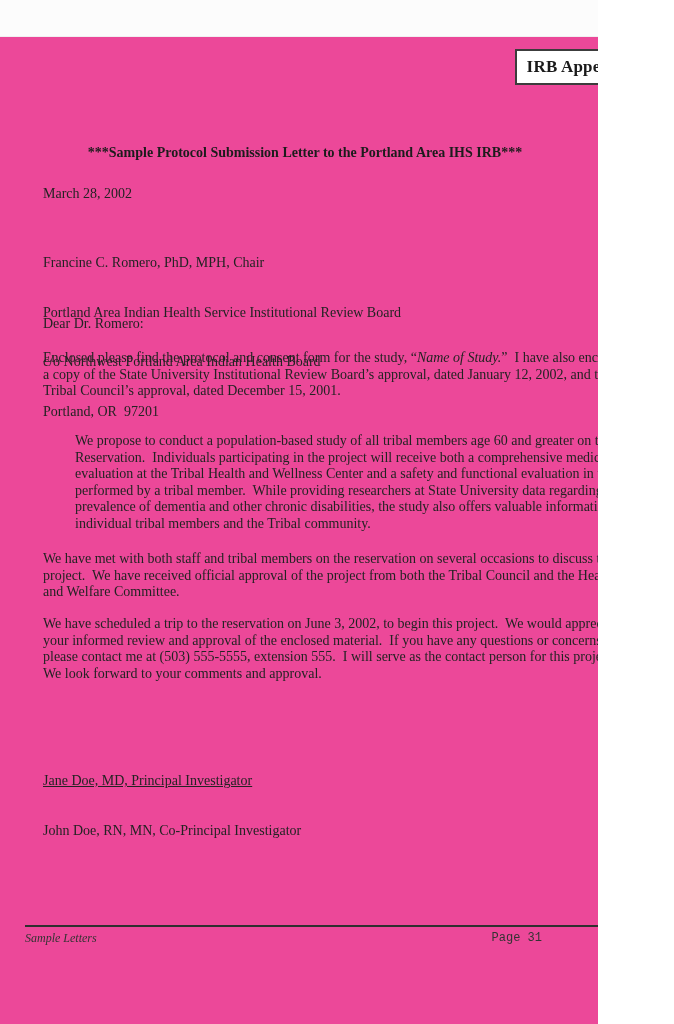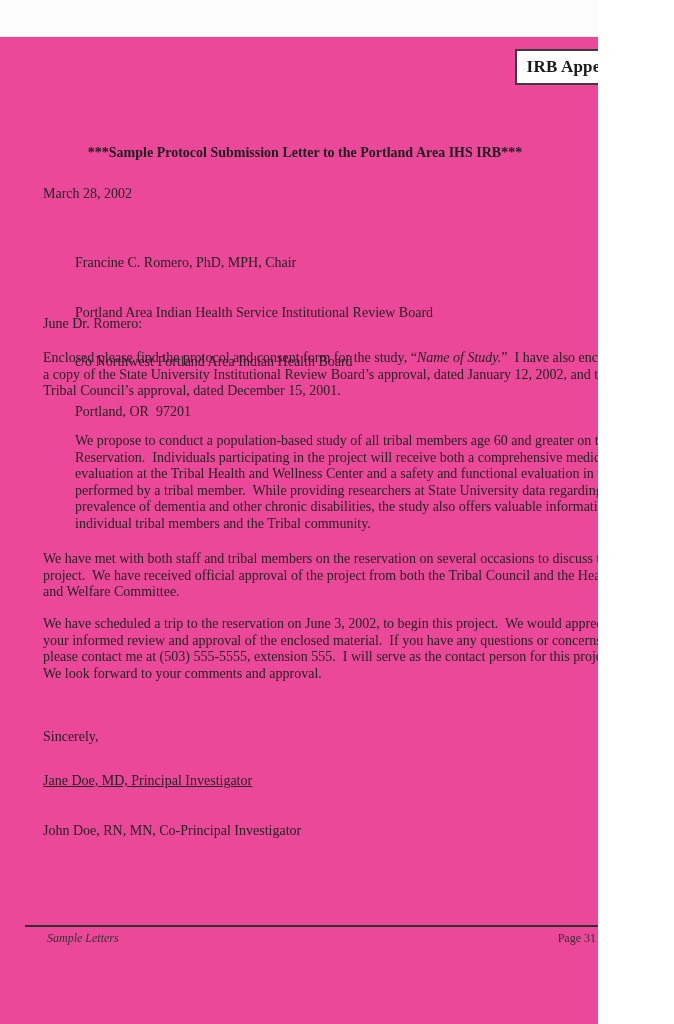--- a/index.html
+++ b/index.html
@@ -56,21 +56,21 @@
   .block {
     position: absolute;
     left: 43px;
     width: 590px;
     font-size: 14px;
     line-height: 16.5px;
     white-space: pre-wrap;
   }
   .date-line      { top: 186px; }
   .recipient      { top: 222px; }
-  .recipient span { display: block; margin-left: 32px; }
+  .recipient span { display: block; }
   .salutation     { top: 316px; }
   .para-1         { top: 350px; }
   .para-2         { top: 433px; margin-left: 32px; }
   .para-3         { top: 551px; }
   .para-4         { top: 616px; }
   .closing        { top: 729px; }
   .signature-1    { top: 773px; text-decoration: underline; }
   .signature-2    { top: 823px; }
   .italic { font-style: italic; }
   .footer-rule {
@@ -82,25 +82,25 @@
   .footer-row {
     position: absolute;
     left: 25px; top: 931px;
     width: 603px;
     display: flex;
     justify-content: space-between;
     font-size: 12px;
     color: #333333;
   }
   .footer-left {
-    margin-left: 22px;
     font-style: italic;
   }
   .footer-right {
-    margin-right: 32px;
+    margin-right: 86px;
+    font-family: Liberation Mono, monospace;
   }
 </style>
 </head>
 <body>
 
 <div class="page">
 
   <div class="top-band"></div>
 
   <div class="appendix-box">
@@ -111,31 +111,30 @@
 
   <div class="block date-line">March 28, 2002</div>
 
   <div class="block recipient">
     <span>Francine C. Romero, PhD, MPH, Chair</span>
     <span>Portland Area Indian Health Service Institutional Review Board</span>
     <span>c/o Northwest Portland Area Indian Health Board</span>
     <span>Portland, OR  97201</span>
   </div>
 
-  <div class="block salutation">June Dr. Romero:</div>
+  <div class="block salutation">Dear Dr. Romero:</div>
 
   <div class="block para-1"><span>Enclosed please find the protocol and consent form for the study, “</span><span class="italic">Name of Study.</span><span>”  I have also enclosed a copy of the State University Institutional Review Board’s approval, dated January 12, 2002, and the Tribal Council’s approval, dated December 15, 2001.</span></div>
 
   <div class="block para-2">We propose to conduct a population-based study of all tribal members age 60 and greater on the Tribe Reservation.  Individuals participating in the project will receive both a comprehensive medical evaluation at the Tribal Health and Wellness Center and a safety and functional evaluation in their home performed by a tribal member.  While providing researchers at State University data regarding the prevalence of dementia and other chronic disabilities, the study also offers valuable information to both individual tribal members and the Tribal community.</div>
 
   <div class="block para-3">We have met with both staff and tribal members on the reservation on several occasions to discuss this project.  We have received official approval of the project from both the Tribal Council and the Health and Welfare Committee.</div>
 
   <div class="block para-4">We have scheduled a trip to the reservation on June 3, 2002, to begin this project.  We would appreciate your informed review and approval of the enclosed material.  If you have any questions or concerns, please contact me at (503) 555-5555, extension 555.  I will serve as the contact person for this project.  We look forward to your comments and approval.</div>
 
-  <div class="block closing">Sincerely,</div>
 
   <div class="block signature-1">Jane Doe, MD, Principal Investigator</div>
 
   <div class="block signature-2">John Doe, RN, MN, Co-Principal Investigator</div>
 
   <div class="footer-rule"></div>
 
   <div class="footer-row">
     <span class="footer-left">Sample Letters</span>
     <span class="footer-right">Page 31</span>

